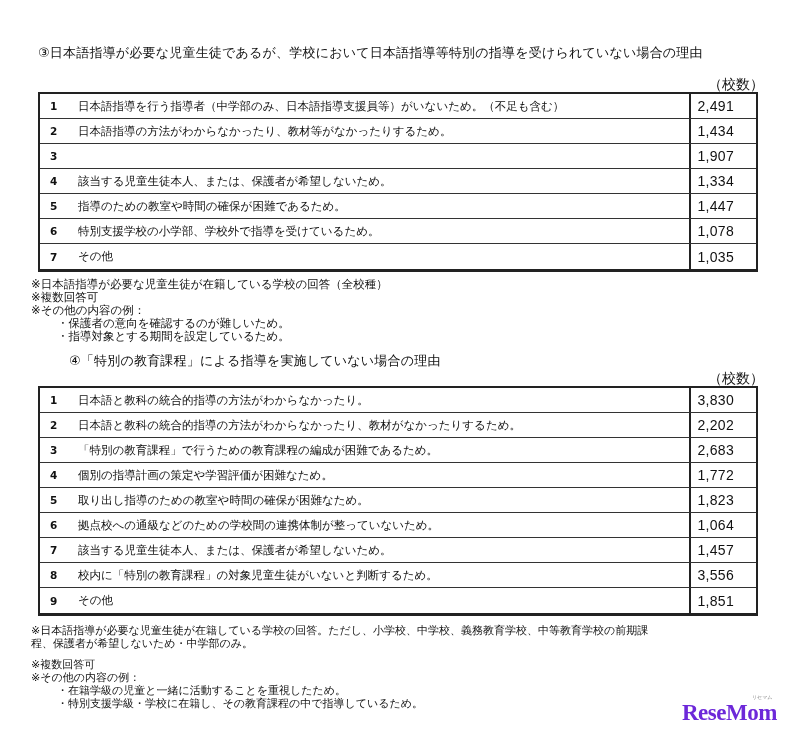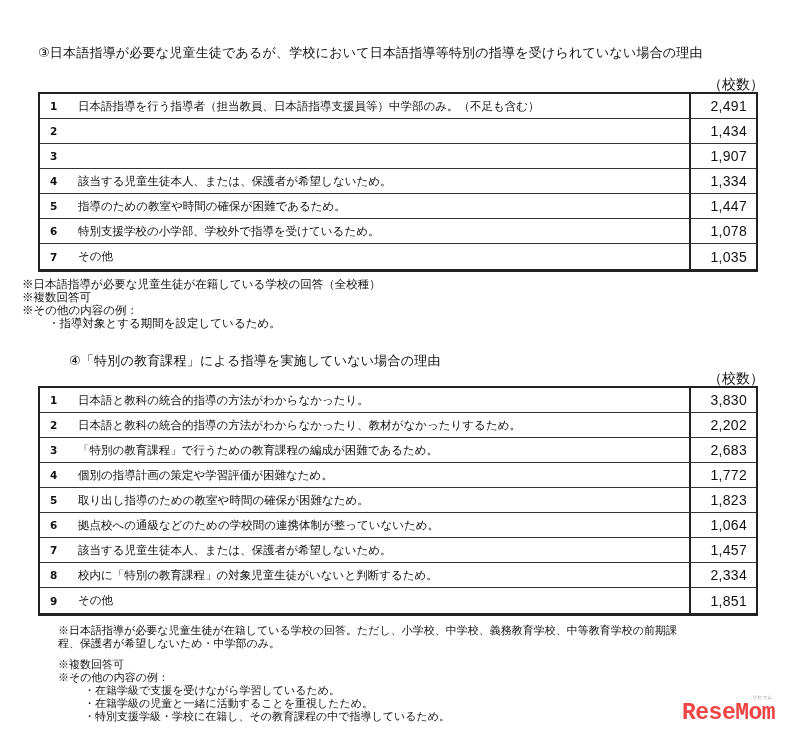--- a/index.html
+++ b/index.html
@@ -58,69 +58,69 @@
       font-size: 10.5px;
       font-weight: bold;
       flex: 0 0 auto;
     }
     .cell-text { padding-left: 4px; }
     .cell-value {
       flex: 1;
       display: flex;
       align-items: center;
       justify-content: flex-end;
-      padding-right: 9px;
+      padding-right: 22px;
       font-family: "Liberation Sans", sans-serif;
       font-size: 14px;
       letter-spacing: 0.3px;
     }
     .notes {
       position: absolute;
-      left: 22px;
+      left: 31px;
       font-size: 11.5px;
       line-height: 13px;
-      font-family: Liberation Serif, serif;
     }
     .notes .indent { padding-left: 26px; }
     .notes p { margin: 0; }
     .logo {
       position: absolute;
       left: 682px;
       top: 700px;
-      font-family: Liberation Mono, monospace;
+      font-family: Liberation Serif, serif;
       font-weight: bold;
       font-size: 23px;
-      color: #ef4444;
+      color: #6d28d9;
       letter-spacing: -0.5px;
     }
     .logo-sub {
       position: absolute;
       left: 752px;
       top: 694px;
       font-size: 5px;
       color: #888;
     }
   </style>
 </head>
 <body>
 
 <div class="section-title" style="top:44px;">③日本語指導が必要な児童生徒であるが、学校において日本語指導等特別の指導を受けられていない場合の理由</div>
 <div class="unit-label" style="left:708px; top:76px;">（校数）</div>
 
 <div class="table" style="top:92px;">
   <div class="row">
     <div class="cell-label">
         <span class="cell-num">1</span>
-        <span class="cell-text">日本語指導を行う指導者（担当教員、日本語指導支援員等）中学部のみ。（不足も含む）</span>
+        <span class="cell-text">日本語指導を行う指導者（中学部のみ、日本語指導支援員等）がいないため。（不足も含む）</span>
       </div>
     <div class="cell-value">2,491</div>
   </div>
   <div class="row">
     <div class="cell-label">
         <span class="cell-num">2</span>
+        <span class="cell-text">日本語指導の方法がわからなかったり、教材等がなかったりするため。</span>
       </div>
     <div class="cell-value">1,434</div>
   </div>
   <div class="row">
     <div class="cell-label">
         <span class="cell-num">3</span>
       </div>
     <div class="cell-value">1,907</div>
   </div>
   <div class="row">
@@ -150,20 +150,21 @@
         <span class="cell-text">その他</span>
       </div>
     <div class="cell-value">1,035</div>
   </div>
 </div>
 
 <div class="notes" style="top:278px;">
   <p>※日本語指導が必要な児童生徒が在籍している学校の回答（全校種）</p>
   <p>※複数回答可</p>
   <p>※その他の内容の例：</p>
+  <p class="indent">・保護者の意向を確認するのが難しいため。</p>
   <p class="indent">・指導対象とする期間を設定しているため。</p>
 </div>
 
 <div class="section-title" style="top:352px;margin-left:31px;">④「特別の教育課程」による指導を実施していない場合の理由</div>
 <div class="unit-label" style="left:708px; top:370px;">（校数）</div>
 
 <div class="table" style="top:386px;">
   <div class="row">
     <div class="cell-label">
         <span class="cell-num">1</span>
@@ -211,35 +212,34 @@
         <span class="cell-num">7</span>
         <span class="cell-text">該当する児童生徒本人、または、保護者が希望しないため。</span>
       </div>
     <div class="cell-value">1,457</div>
   </div>
   <div class="row">
     <div class="cell-label">
         <span class="cell-num">8</span>
         <span class="cell-text">校内に「特別の教育課程」の対象児童生徒がいないと判断するため。</span>
       </div>
-    <div class="cell-value">2,334</div>
+    <div class="cell-value">3,556</div>
   </div>
   <div class="row">
     <div class="cell-label">
         <span class="cell-num">9</span>
         <span class="cell-text">その他</span>
       </div>
     <div class="cell-value">1,851</div>
   </div>
 </div>
 
-<div class="notes" style="top:624px; font-size:11px;margin-left:36px;">
+<div class="notes" style="top:624px; font-size:11px;">
   <p>※日本語指導が必要な児童生徒が在籍している学校の回答。ただし、小学校、中学校、義務教育学校、中等教育学校の前期課</p>
   <p>程、保護者が希望しないため・中学部のみ。</p>
   <p style="margin-top:8px;">※複数回答可</p>
   <p>※その他の内容の例：</p>
-  <p class="indent">・在籍学級で支援を受けながら学習しているため。</p>
   <p class="indent">・在籍学級の児童と一緒に活動することを重視したため。</p>
   <p class="indent">・特別支援学級・学校に在籍し、その教育課程の中で指導しているため。</p>
 </div>
 
 <div class="logo-sub">リセマム</div>
 <div class="logo">ReseMom</div>
 
 </body></html>

